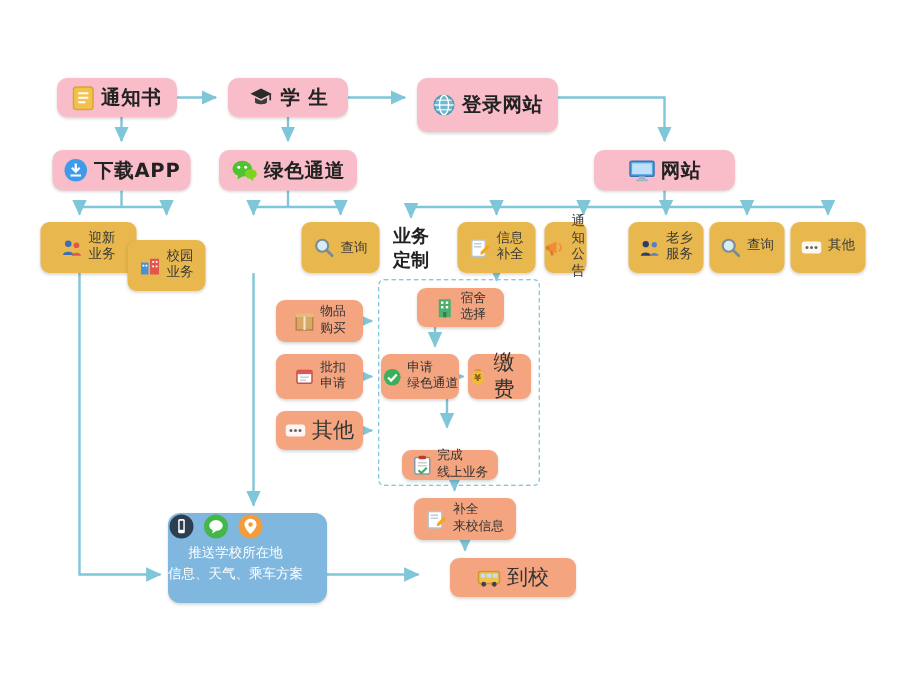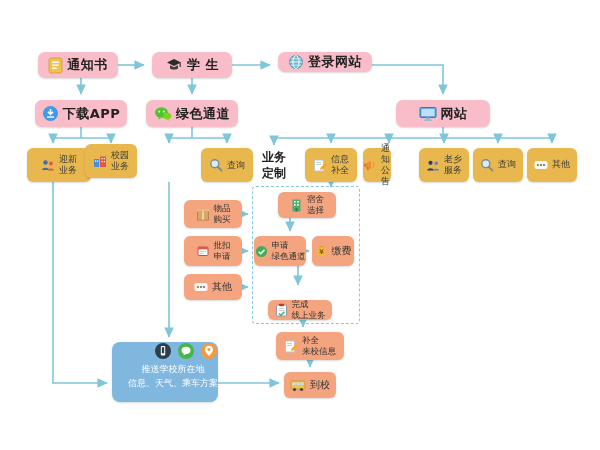--- a/index.html
+++ b/index.html
@@ -6,26 +6,26 @@
   html,body{background:#ffffff}
   .canvas{position:relative;width:600px;height:450px;background:#fff;
     font-family:"DejaVu Sans","Liberation Sans",sans-serif;overflow:hidden}
   .wires{position:absolute;left:0;top:0;z-index:0}
   .dashed{position:absolute;border:1px dashed #85C9DC;border-radius:4px;z-index:0;background:transparent}
   .node{position:absolute;display:flex;align-items:center;justify-content:center;gap:4px;
     border-radius:7px;z-index:1;box-shadow:0 1px 2px rgba(0,0,0,.15)}
   .pink{background:#F9BCC9;font-size:13px;font-weight:bold;color:#222;letter-spacing:.5px}
   .gold{background:#E8B84E;font-size:9px;color:#3a3a3a;border-radius:6px}
   .orange{background:#F4A57F;font-size:8.5px;color:#333;border-radius:6px}
-  .single{font-size:10px}
+  .single{font-size:14px}
   .lines{display:flex;flex-direction:column;line-height:1.25;text-align:left}
   .freelabel{position:absolute;z-index:1;font-size:12px;font-weight:bold;color:#222;
     line-height:1.3;text-align:center}
   .bluebox{position:absolute;background:#7FB7DF;border-radius:8px;z-index:1;display:flex;
-    flex-direction:column;align-items:flex-end;padding-top:0;gap:3px;box-shadow:0 1px 2px rgba(0,0,0,.15)}
+    flex-direction:column;align-items:flex-start;padding-top:0;gap:3px;box-shadow:0 1px 2px rgba(0,0,0,.15)}
   .bluebox .txt{color:#fff;font-size:9px;text-align:center;line-height:1.5}
   .ic{display:flex;align-items:center;flex:0 0 auto}
 </style>
 </head>
 <body>
 
 <div class="canvas">
 
   <svg class="wires" width="600" height="450">
     <defs>
@@ -88,21 +88,21 @@
     <span class="ic">
         <svg width="18" height="16" viewBox="0 0 18 16">
           <path d="M2 5.5 L9 2 L16 5.5 L9 9 Z" fill="#2b2b2b"></path>
           <path d="M5 8.2 V11 c0 2 8 2 8 0 V8.2 L9 10.2 Z" fill="#3d3d3d"></path>
           <rect x="14.6" y="5.5" width="1.1" height="4.5" rx=".5" fill="#2b2b2b"></rect>
         </svg>
       </span>
     <span>学 生</span>
   </div>
 
-  <div class="node pink" style="left:278px;top:52px;width:94px;height:20px">
+  <div class="node pink" style="left:278px;top:52px;width:94px;height:36px">
     <span class="ic">
         <svg width="16" height="16" viewBox="0 0 16 16">
           <circle cx="8" cy="8" r="6.5" fill="#6FB9CE" stroke="#4E98AE"></circle>
           <ellipse cx="8" cy="8" rx="3" ry="6.5" fill="none" stroke="#fff" stroke-width=".9"></ellipse>
           <line x1="1.5" y1="8" x2="14.5" y2="8" stroke="#fff" stroke-width=".9"></line>
           <line x1="2.8" y1="4.8" x2="13.2" y2="4.8" stroke="#fff" stroke-width=".7"></line>
           <line x1="2.8" y1="11.2" x2="13.2" y2="11.2" stroke="#fff" stroke-width=".7"></line>
         </svg>
       </span>
     <span>登录网站</span>
@@ -153,21 +153,21 @@
           <circle cx="10" cy="4.5" r="1.9" fill="#E2574C"></circle>
           <path d="M7 11.5 c0-2.6 6-2.6 6 0 Z" fill="#E2574C"></path>
         </svg>
       </span>
     <span class="lines">
         <span>迎新</span>
         <span>业务</span>
       </span>
   </div>
 
-  <div class="node gold" style="left:85px;top:144px;width:52px;height:34px">
+  <div class="node gold" style="left:85px;top:160px;width:52px;height:34px">
     <span class="ic">
         <svg width="14" height="13" viewBox="0 0 14 13">
           <rect x="1" y="4" width="5" height="8" fill="#4A90D9"></rect>
           <rect x="7" y="1.5" width="6" height="10.5" fill="#E2574C"></rect>
           <rect x="2" y="5.5" width="1.2" height="1.2" fill="#fff"></rect>
           <rect x="4" y="5.5" width="1.2" height="1.2" fill="#fff"></rect>
           <rect x="8.5" y="3" width="1.2" height="1.2" fill="#fff"></rect>
           <rect x="10.8" y="3" width="1.2" height="1.2" fill="#fff"></rect>
           <rect x="8.5" y="6" width="1.2" height="1.2" fill="#fff"></rect>
           <rect x="10.8" y="6" width="1.2" height="1.2" fill="#fff"></rect>
@@ -374,21 +374,21 @@
           <rect x="3" y="6" width="5" height="1" fill="#C2CDD4"></rect>
           <path d="M7.5 9.8 L12 5.3 L13.6 6.9 L9.1 11.4 L7.2 11.9 Z" fill="#F5A623"></path>
         </svg>
       </span>
     <span class="lines">
         <span>补全</span>
         <span>来校信息</span>
       </span>
   </div>
 
-  <div class="node orange" style="left:284px;top:372px;width:52px;height:26px">
+  <div class="node orange" style="left:300px;top:372px;width:84px;height:26px">
     <span class="ic">
         <svg width="16" height="13" viewBox="0 0 16 13">
           <rect x="1" y="2" width="14" height="8" rx="1.5" fill="#F2C14E" stroke="#C9992E"></rect>
           <rect x="2.5" y="3.5" width="3" height="2.6" fill="#BFE0F7"></rect>
           <rect x="6.5" y="3.5" width="3" height="2.6" fill="#BFE0F7"></rect>
           <rect x="10.5" y="3.5" width="3" height="2.6" fill="#BFE0F7"></rect>
           <circle cx="4.5" cy="10.5" r="1.6" fill="#444"></circle>
           <circle cx="11.5" cy="10.5" r="1.6" fill="#444"></circle>
         </svg>
       </span>

